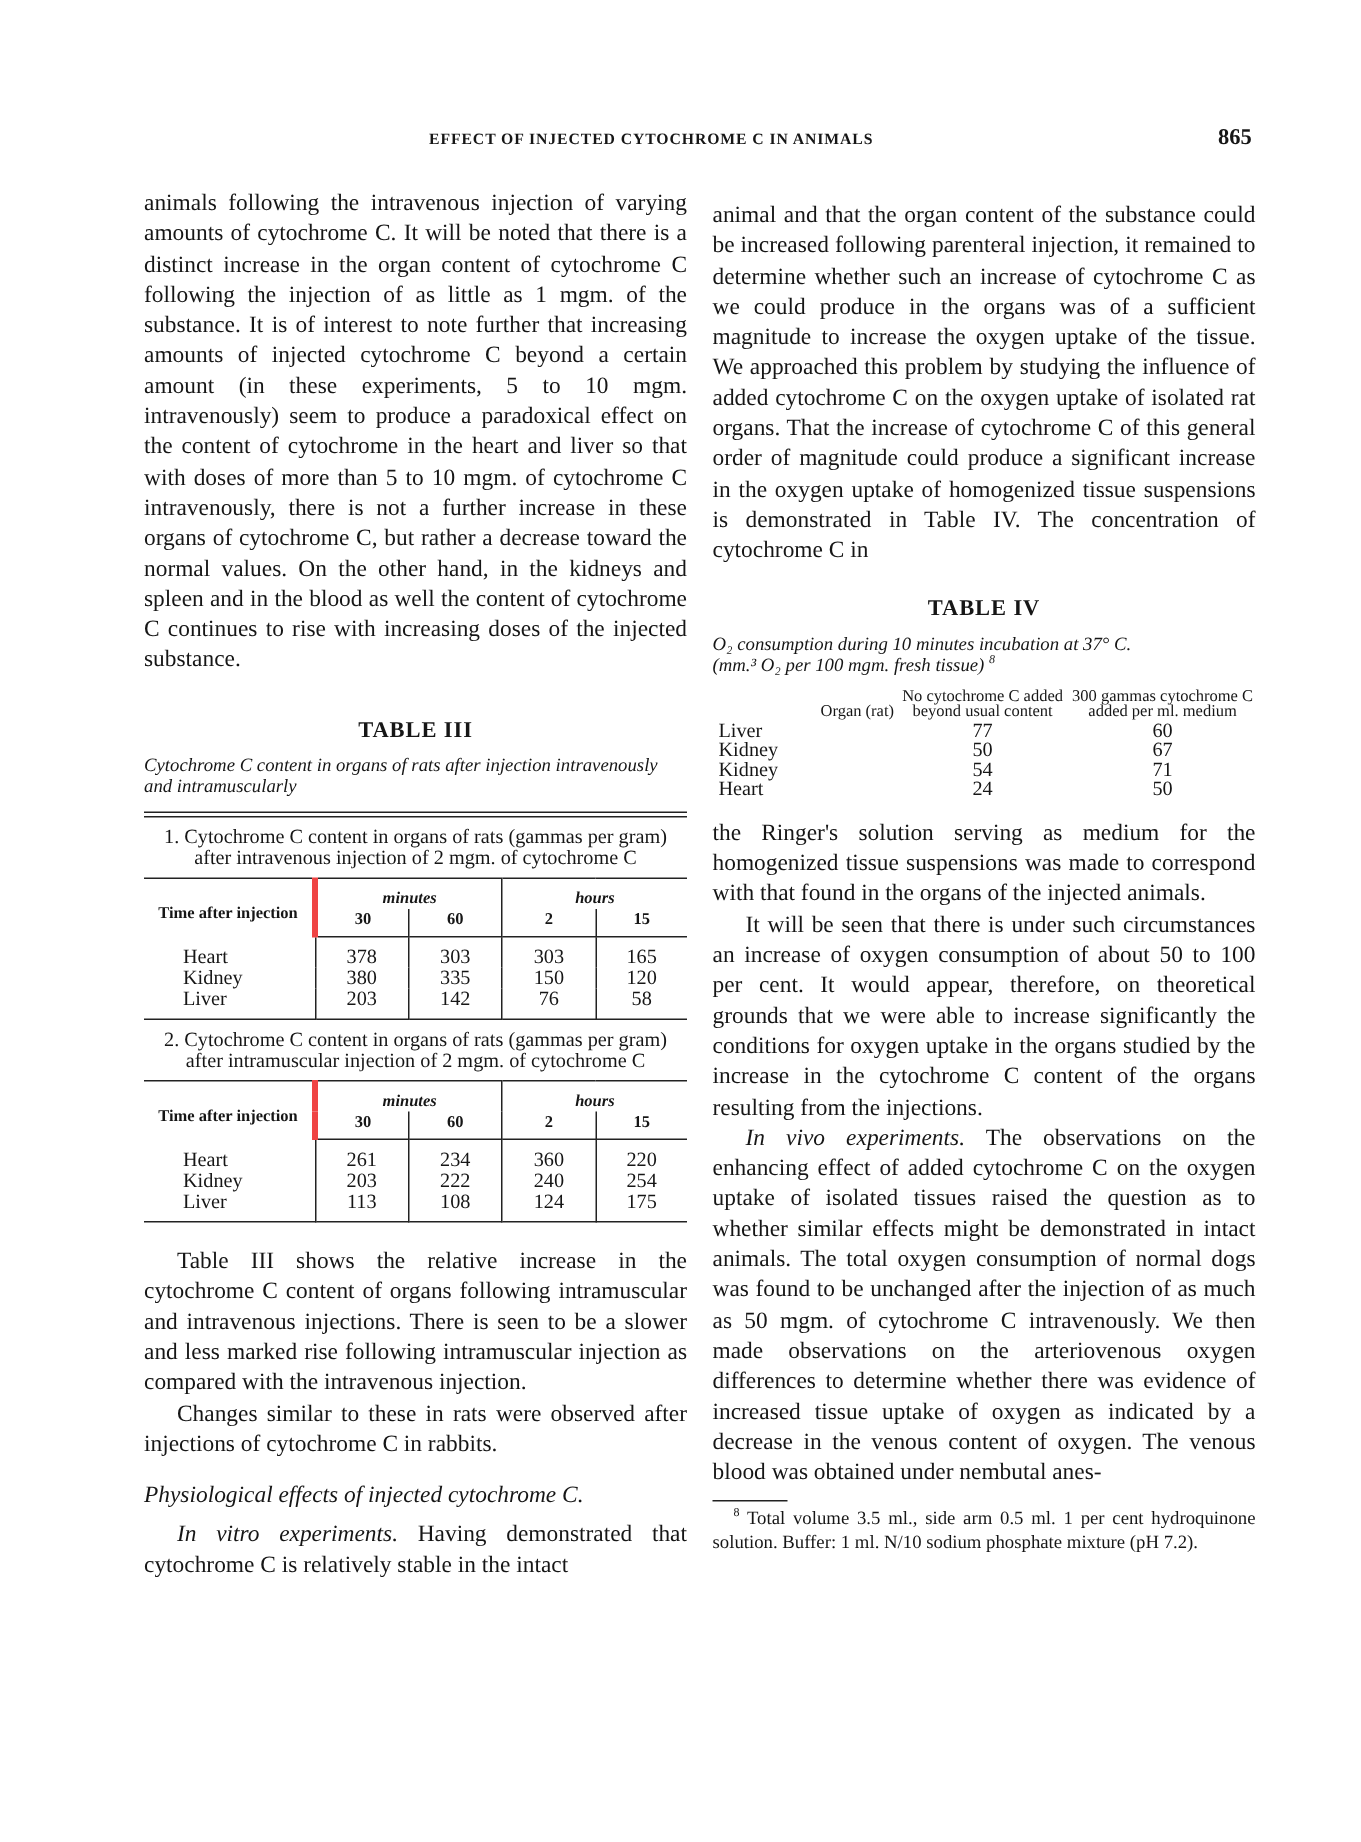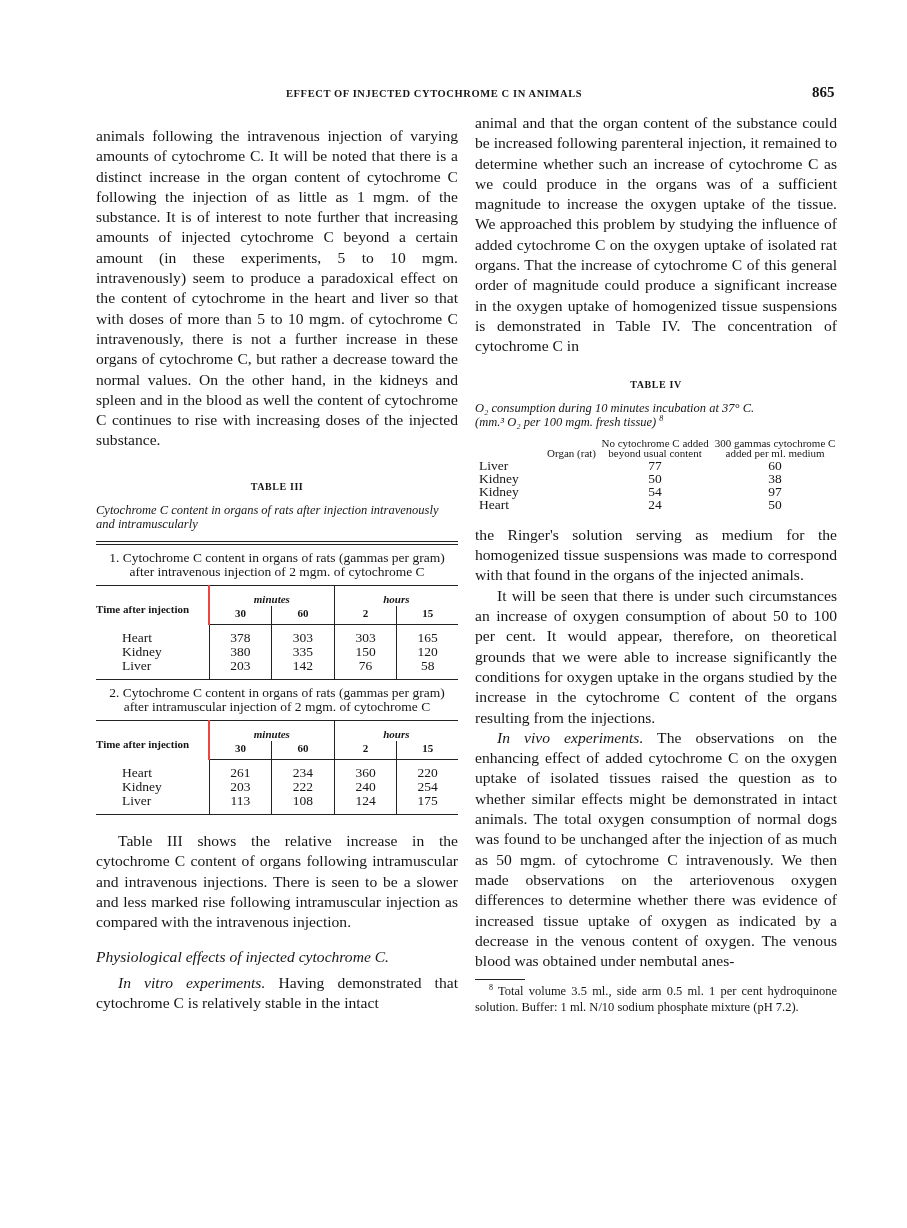--- a/index.html
+++ b/index.html
@@ -7,36 +7,36 @@
          font-family: "DejaVu Serif", "Liberation Serif", serif; }
   .page { position: absolute; left: 0; top: 0; width: 907px; height: 1228px; }
 
   .running-head { position: absolute; top: 88px; left: 286px; font-size: 10.5px; letter-spacing: 0.6px;
                   font-family: "Liberation Serif", serif; font-weight: bold; }
   .page-number { position: absolute; top: 84px; left: 812px; font-size: 15px; font-weight: bold;
                  font-family: "Liberation Serif", serif; }
 
   .col { position: absolute; width: 362px; font-family: "Liberation Serif", serif; font-size: 15.6px; line-height: 20.3px; }
   .col-left { left: 96px; top: 126px; }
-  .col-right { left: 475px; top: 113px; }
+  .col-right { left: 475px; top: 134px; }
 
   p { margin: 0; text-align: justify; }
   p.indent { text-indent: 22px; }
   .it { font-style: italic; }
 
-  .table-label { text-align: center; font-size: 10px; font-weight: bold; letter-spacing: 0.6px; margin-top: 26px; }
+  .table-label { text-align: center; font-size: 15px; font-weight: bold; letter-spacing: 0.6px; margin-top: 26px; }
   .table-caption { text-align: left; font-style: italic; font-size: 12.5px; line-height: 14px; margin-top: 6px; }
 
   .rule-double { border-top: 1.5px solid #222; border-bottom: 1px solid #222; height: 2px; margin-top: 10px; }
 
   .sub-caption { text-align: center; font-size: 13.5px; line-height: 14px; padding: 6px 0 6px 0; }
 
   table.t3 { width: 100%; border-collapse: collapse; font-size: 13.5px; line-height: 14px; }
   table.t3 td, table.t3 th { padding: 0; font-weight: normal; }
-  table.t3 .h-time { font-size: 11px; font-weight: bold; text-align: left; width: 112px; border-right: 2px solid #ef4444; vertical-align: middle; padding-top: 8px; }
+  table.t3 .h-time { font-size: 11px; font-weight: bold; text-align: center; width: 112px; border-right: 4px solid #ef4444; vertical-align: middle; padding-top: 8px; }
   table.t3 .h-group { font-size: 11px; font-style: italic; font-weight: bold; text-align: center; padding-top: 6px; }
   table.t3 .h-num { font-size: 11px; font-weight: bold; text-align: center; padding-bottom: 4px; }
   table.t3 .vr { border-right: 1px solid #222; }
   table.t3 thead tr:last-child th { border-bottom: 1.5px solid #222; }
   table.t3 tbody td { text-align: center; }
   table.t3 tbody td.organ { text-align: left; padding-left: 26px; border-right: 1px solid #222; }
   table.t3 tbody tr:first-child td { padding-top: 6px; }
   table.t3 tbody tr:last-child td { padding-bottom: 6px; border-bottom: 1.5px solid #222; }
 
   table.t4 { width: 100%; border-collapse: collapse; font-size: 13.5px; line-height: 13px; margin-top: 8px; }
@@ -139,20 +139,21 @@
           <td class="organ">Liver</td>
           <td class="vr">113</td>
           <td class="vr">108</td>
           <td class="vr">124</td>
           <td>175</td>
         </tr>
       </tbody>
     </table>
 
     <p class="indent" style="margin-top:16px;">Table III shows the relative increase in the cytochrome C content of organs following intramuscular and intravenous injections. There is seen to be a slower and less marked rise following intramuscular injection as compared with the intravenous injection.</p>
+    <p class="indent">Changes similar to these in rats were observed after injections of cytochrome C in rabbits.</p>
     <p class="it" style="margin-top:14px;">Physiological effects of injected cytochrome C.</p>
     <p class="indent" style="margin-top:6px;"><span class="it">In vitro experiments.</span> <span>Having demonstrated that cytochrome C is relatively stable in the intact</span></p>
   </div>
 
   <div class="col col-right">
     <p>animal and that the organ content of the substance could be increased following parenteral injection, it remained to determine whether such an increase of cytochrome C as we could produce in the organs was of a sufficient magnitude to increase the oxygen uptake of the tissue. We approached this problem by studying the influence of added cytochrome C on the oxygen uptake of isolated rat organs. That the increase of cytochrome C of this general order of magnitude could produce a significant increase in the oxygen uptake of homogenized tissue suspensions is demonstrated in Table IV. The concentration of cytochrome C in</p>
 
     <div class="table-label" style="margin-top:18px;">TABLE IV</div>
     <div class="table-caption">
       <div>O₂ consumption during 10 minutes incubation at 37° C.</div>
@@ -169,26 +170,26 @@
       </thead>
       <tbody>
         <tr>
           <td class="organ">Liver</td>
           <td>77</td>
           <td>60</td>
         </tr>
         <tr>
           <td class="organ">Kidney</td>
           <td>50</td>
-          <td>38</td>
+          <td>67</td>
         </tr>
         <tr>
           <td class="organ">Kidney</td>
           <td>54</td>
-          <td>97</td>
+          <td>71</td>
         </tr>
         <tr>
           <td class="organ">Heart</td>
           <td>24</td>
           <td>50</td>
         </tr>
       </tbody>
     </table>
 
     <p style="margin-top:14px;">the Ringer's solution serving as medium for the homogenized tissue suspensions was made to correspond with that found in the organs of the injected animals.</p>

